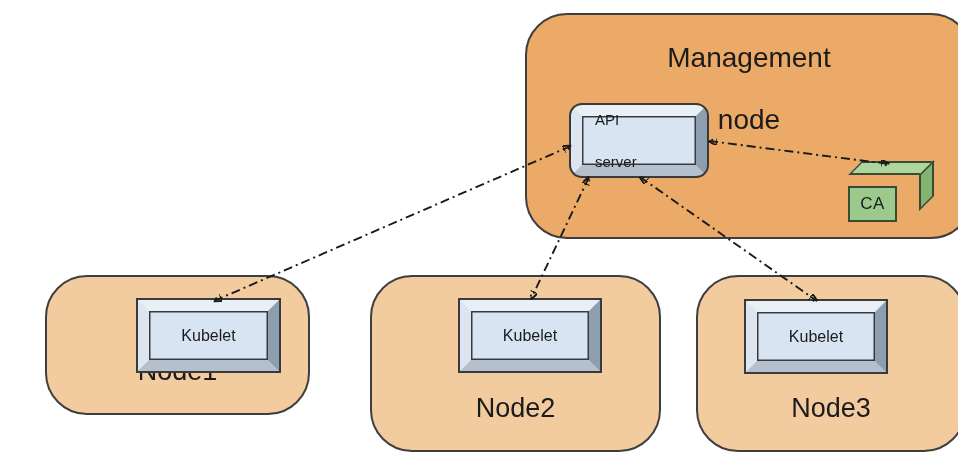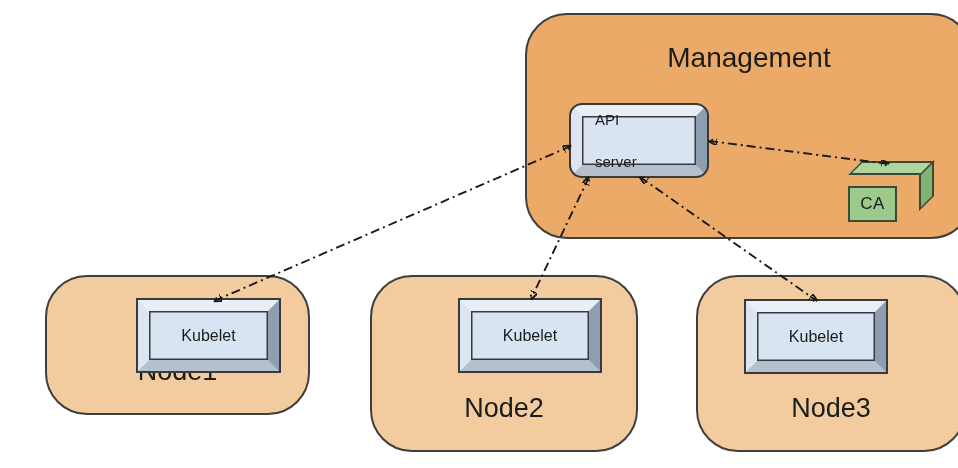--- a/index.html
+++ b/index.html
@@ -108,28 +108,29 @@
     stroke-dasharray: 9 4 2 4;
   }
 </style>
 </head>
 <body>
 
 <div class="canvas">
 
   <div class="group-box management" style="left:497px; top:13px; width:448px; height:226px;">
     <div class="mgmt-label"><span>Management</span><br>
+      <span>node</span>
     </div>
   </div>
 
   <div class="group-box worker" style="left:17px; top:275px; width:265px; height:140px;">
     <div class="node-label">Node1</div>
   </div>
 
-  <div class="group-box worker" style="left:342px; top:275px; width:268px; height:177px;text-decoration:underline;">
+  <div class="group-box worker" style="left:342px; top:275px; width:291px; height:177px;text-decoration:underline;">
     <div class="node-label">Node2</div>
   </div>
 
   <div class="group-box worker" style="left:668px; top:275px; width:270px; height:177px;">
     <div class="node-label">Node3</div>
   </div>
 
   <div class="bevel api" style="left:543px; top:105px; width:136px; height:71px;border-radius:11px;">
     <div class="face-label"><span>API</span><br>
       <span>server</span>

